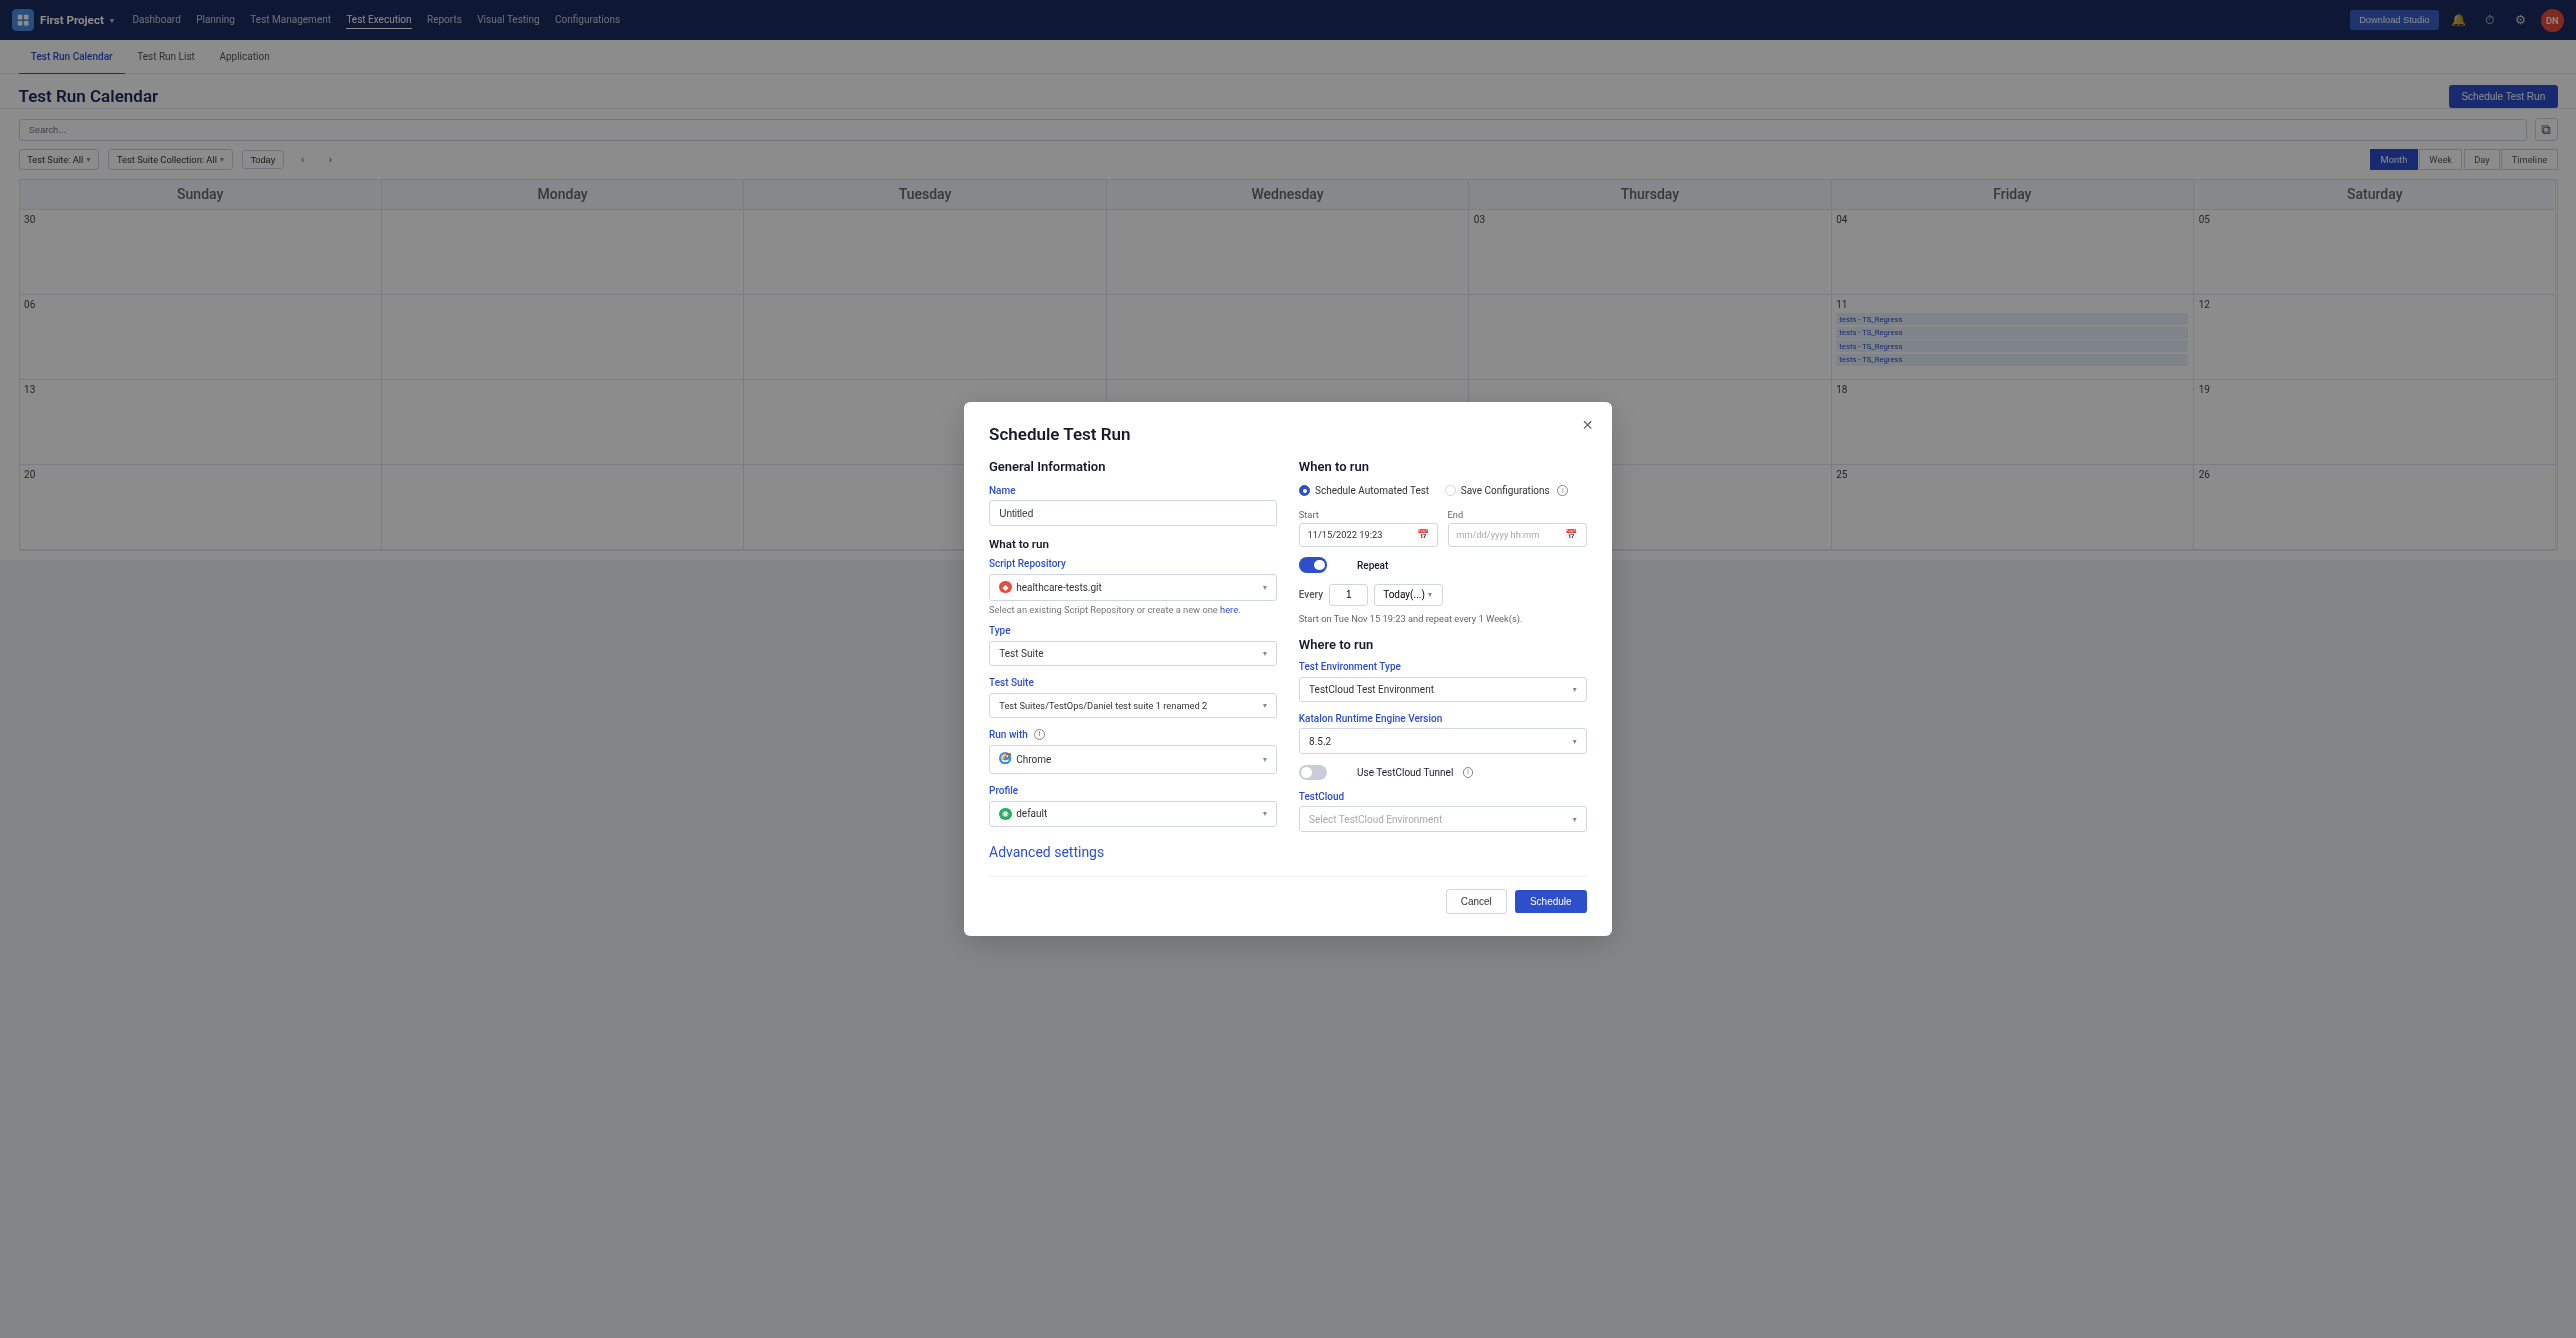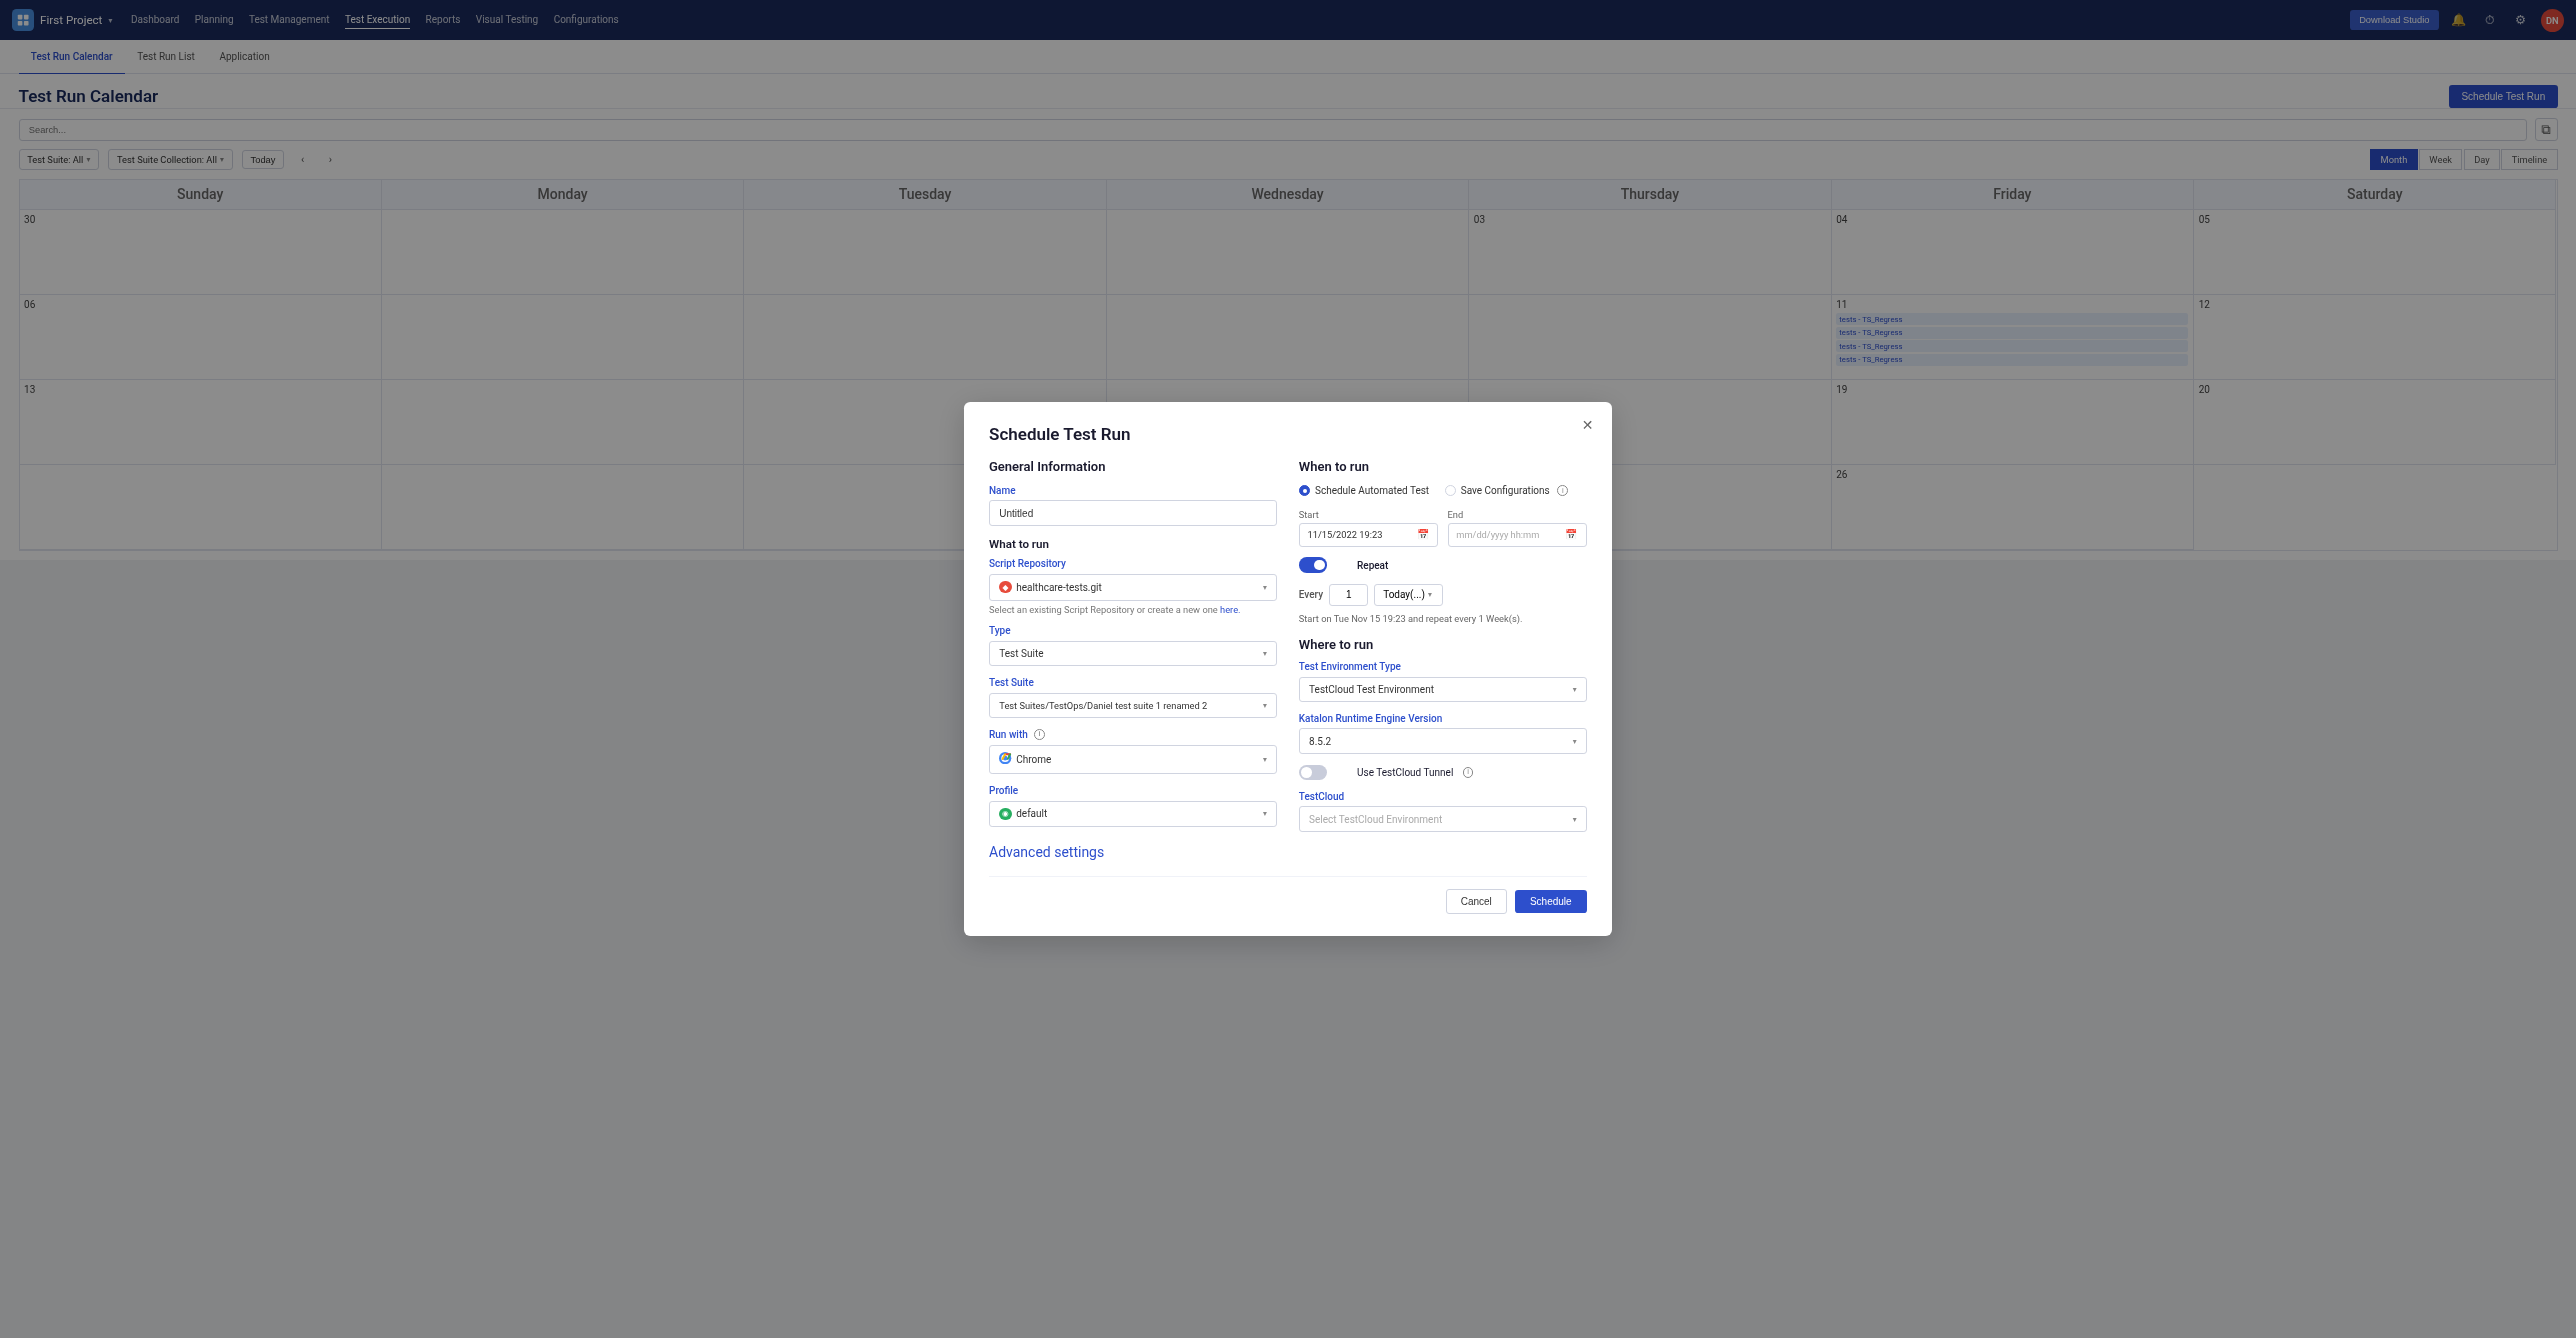--- a/index.html
+++ b/index.html
@@ -14,21 +14,21 @@
       padding: 0 12.3px;
       gap: 18.5px;
       position: relative;
       z-index: 10;
     }
     .nav-logo {
       display: flex;
       align-items: center;
       gap: 6.2px;
       color: white;
-      font-weight: 400;
+      font-weight: 700;
       font-size: 11.6px;
     }
     .nav-logo-icon {
       width: 21.6px;
       height: 21.6px;
       background: #4a90e2;
       border-radius: 4.6px;
       display: flex;
       align-items: center;
       justify-content: center;
@@ -690,20 +690,23 @@
       </div>
 
     <div class="cal-cell">
         <div class="date-num">13</div>
       </div>
     <div class="cal-cell"></div>
     <div class="cal-cell"></div>
     <div class="cal-cell"></div>
     <div class="cal-cell"></div>
     <div class="cal-cell">
+        <div class="date-num">18</div>
+      </div>
+    <div class="cal-cell">
         <div class="date-num">19</div>
       </div>
 
     <div class="cal-cell">
         <div class="date-num">20</div>
       </div>
     <div class="cal-cell"></div>
     <div class="cal-cell"></div>
     <div class="cal-cell"></div>
     <div class="cal-cell"></div>

